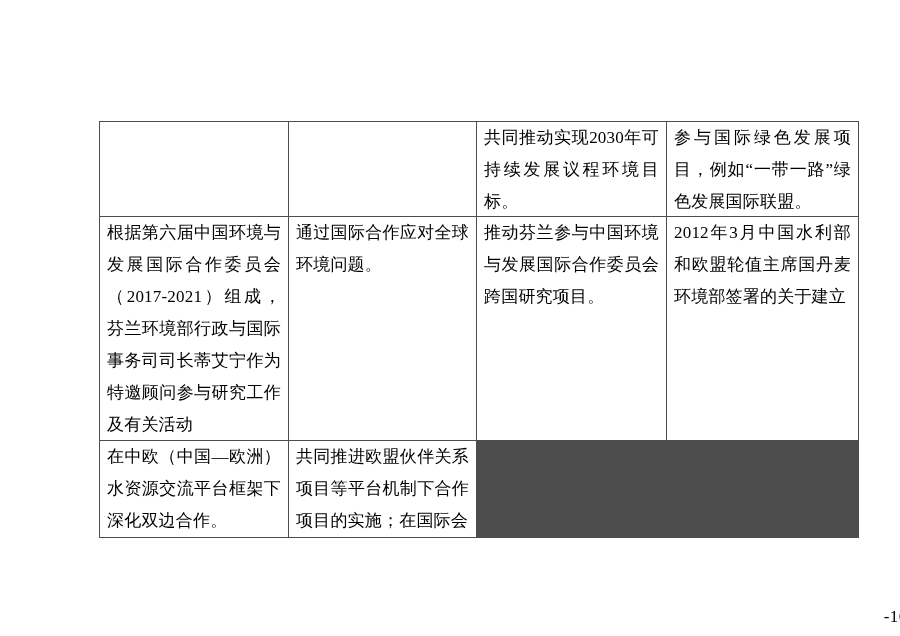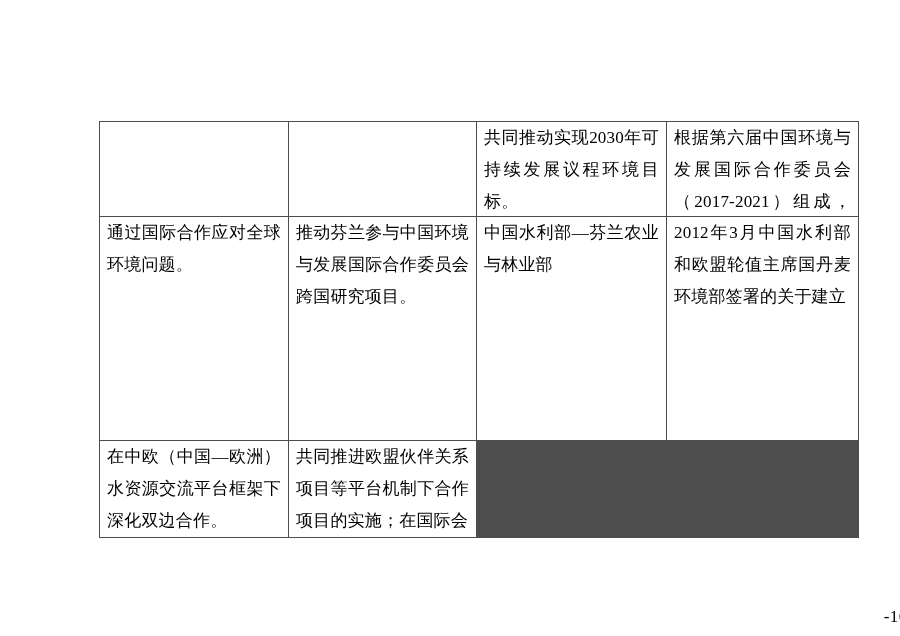--- a/index.html
+++ b/index.html
@@ -51,26 +51,26 @@
 </head>
 <body>
 
 <div class="page">
 
   <div class="doc-table">
 
     <div class="cell"></div>
     <div class="cell"></div>
     <div class="cell">共同推动实现2030年可持续发展议程环境目标。</div>
+    <div class="cell">参与国际绿色发展项目，例如“一带一路”绿色发展国际联盟。</div>
 
     <div class="cell">根据第六届中国环境与发展国际合作委员会（2017-2021）组成，芬兰环境部行政与国际事务司司长蒂艾宁作为特邀顾问参与研究工作及有关活动</div>
     <div class="cell">通过国际合作应对全球环境问题。</div>
     <div class="cell">推动芬兰参与中国环境与发展国际合作委员会跨国研究项目。</div>
 
-    <div class="cell">中国水利部—芬兰农业与林业部</div>
     <div class="cell">2012年3月中国水利部和欧盟轮值主席国丹麦环境部签署的关于建立</div>
     <div class="cell">在中欧（中国—欧洲）水资源交流平台框架下深化双边合作。</div>
     <div class="cell">共同推进欧盟伙伴关系项目等平台机制下合作项目的实施；在国际会</div>
   </div>
 
   <div class="page-number">-16-</div>
 
 </div>
 
 </body></html>

